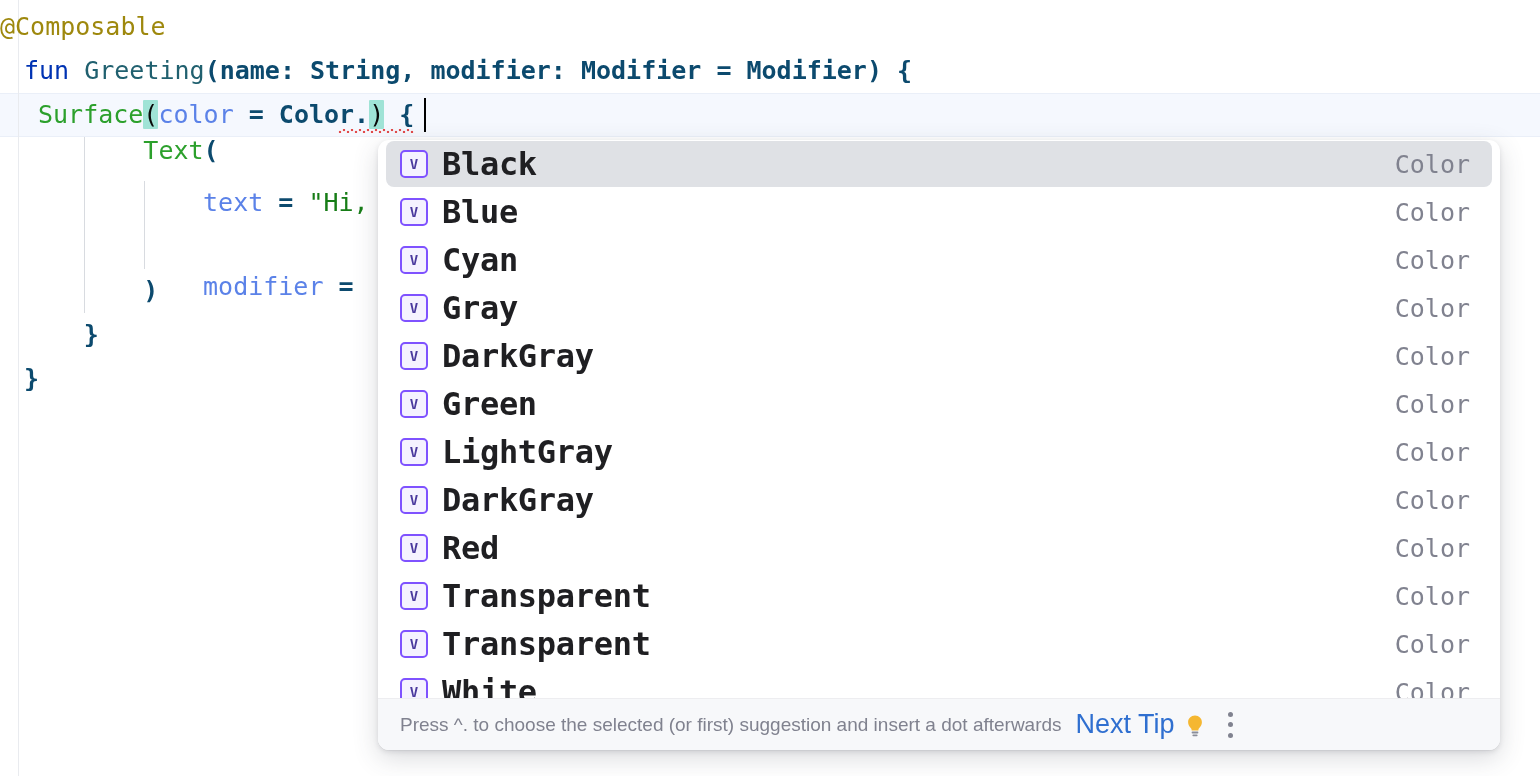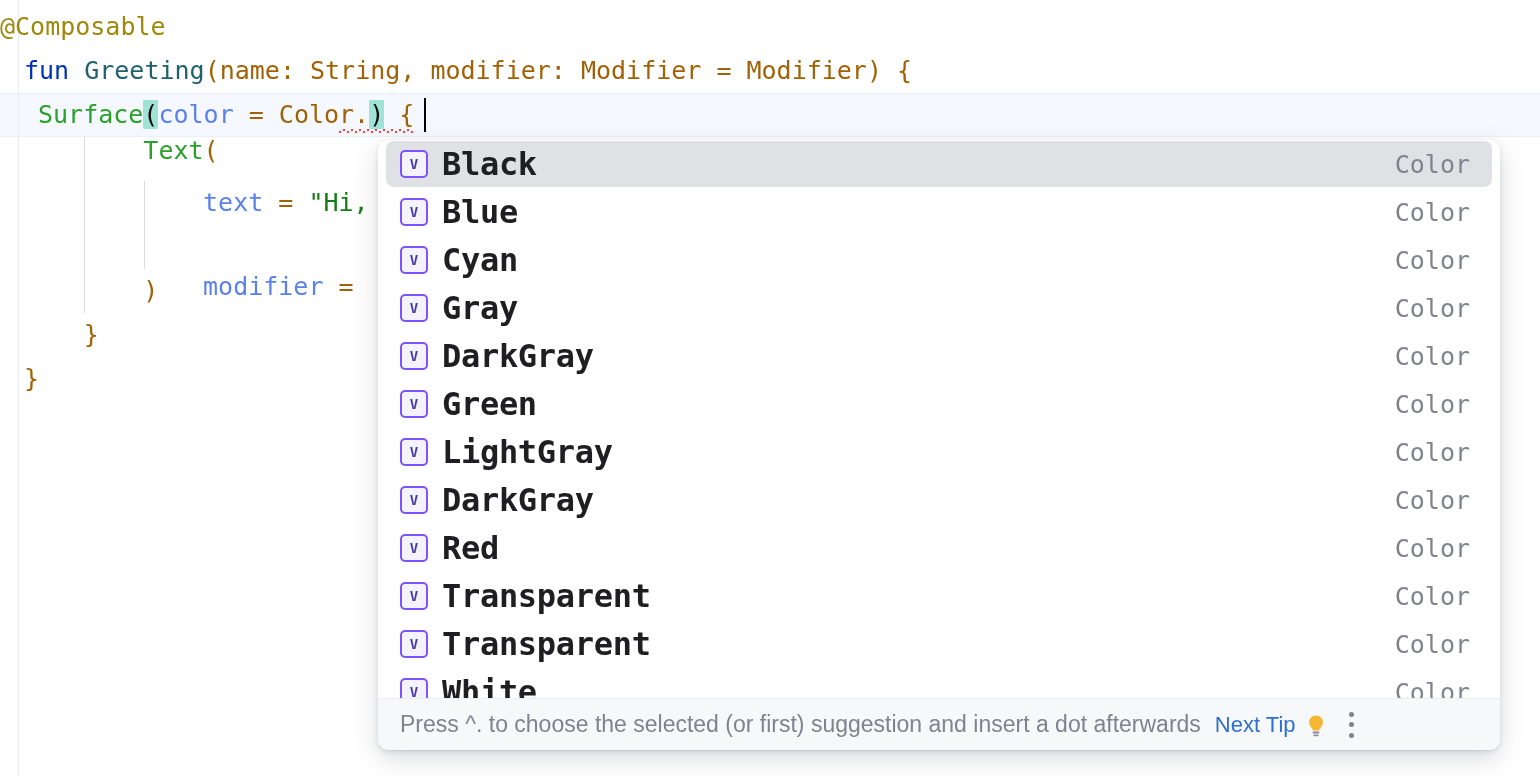--- a/index.html
+++ b/index.html
@@ -52,21 +52,21 @@
     background: #f5f8fe;
     border-top: 1px solid #eaeff8;
     border-bottom: 1px solid #eaeff8;
     box-sizing: border-box;
   }
 
   .tok-annotation { color: #9e880d; }
   .tok-keyword    { color: #0033b3; font-weight: normal; }
   .tok-funcdecl   { color: #20606f; }
   .tok-funcall    { color: #2ca02c; }
-  .tok-plain      { color: #a16207; }
+  .tok-plain      { color: #0c4a6e; font-weight: bold; }
   .tok-param      { color: #5b82e8; }
   .tok-string     { color: #177d17; }
   .tok-paren      { color: #080808; }
 
   .brace-hl {
     background: #9fe3d6;
     border-radius: 1px;
   }
   .squiggle {
     position: absolute;
@@ -173,28 +173,28 @@
     height: 52px;
     background: #f7f8fa;
     border-top: 1px solid #ededf0;
     display: flex;
     align-items: center;
     box-sizing: border-box;
     padding: 0 0 0 22px;
   }
   #hint-text {
     font-family: "Liberation Sans", sans-serif;
-    font-size: 23px;
+    font-size: 19px;
     color: #80828f;
     white-space: nowrap;
   }
   #next-tip-link {
     margin-left: 14px;
     font-family: "Liberation Sans", sans-serif;
-    font-size: 22px;
+    font-size: 27px;
     color: #2f6fd0;
     white-space: nowrap;
     cursor: pointer;
   }
   #bulb-icon {
     margin-left: 9px;
     width: 22px;
     height: 24px;
     flex: 0 0 auto;
     position: relative;

